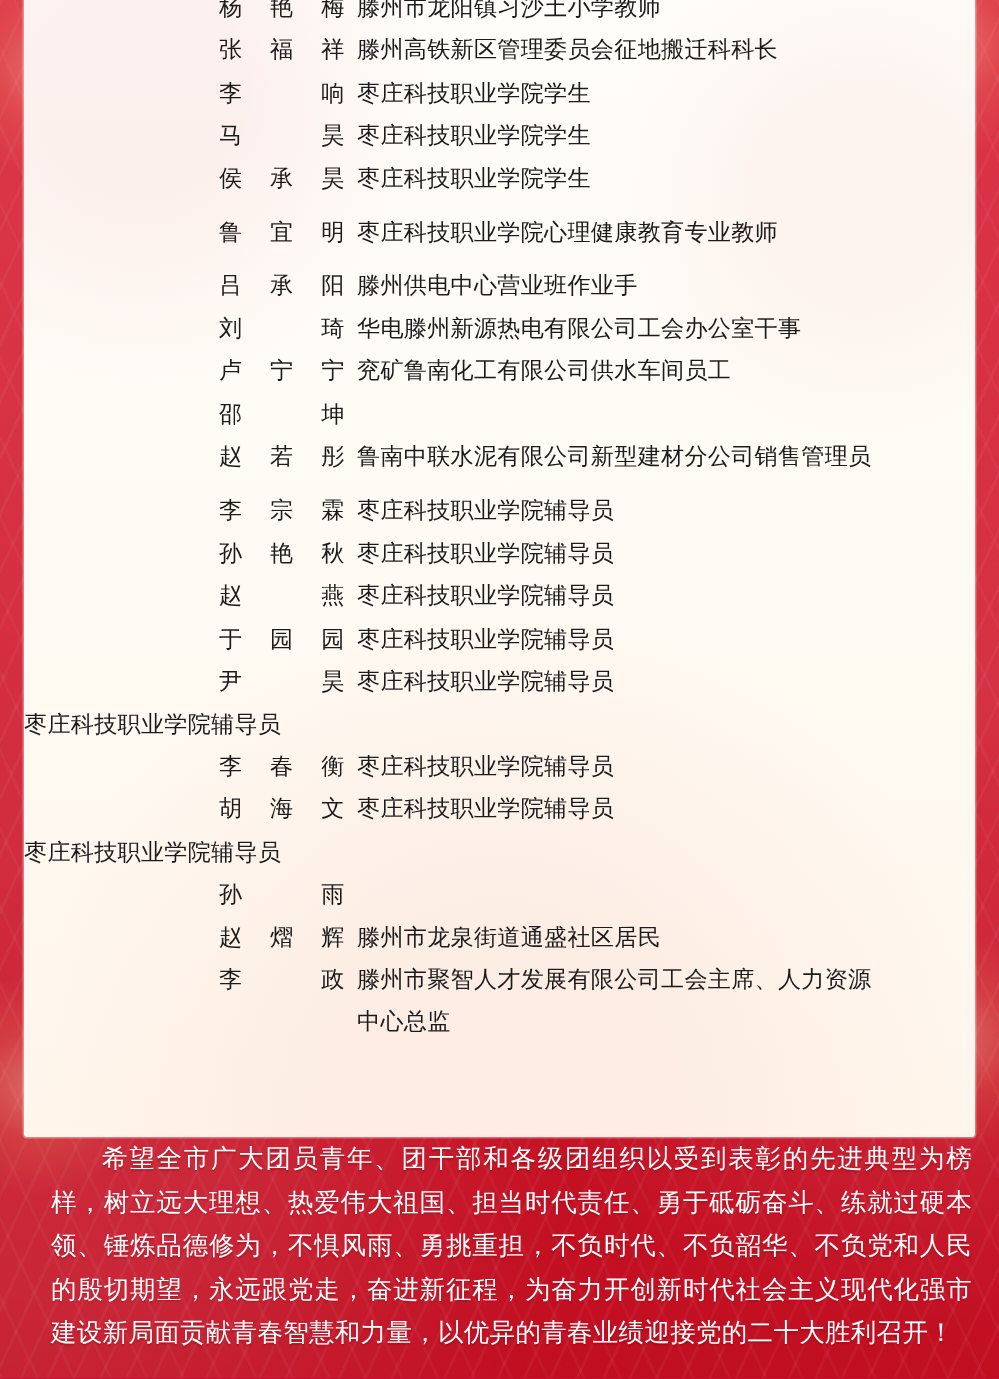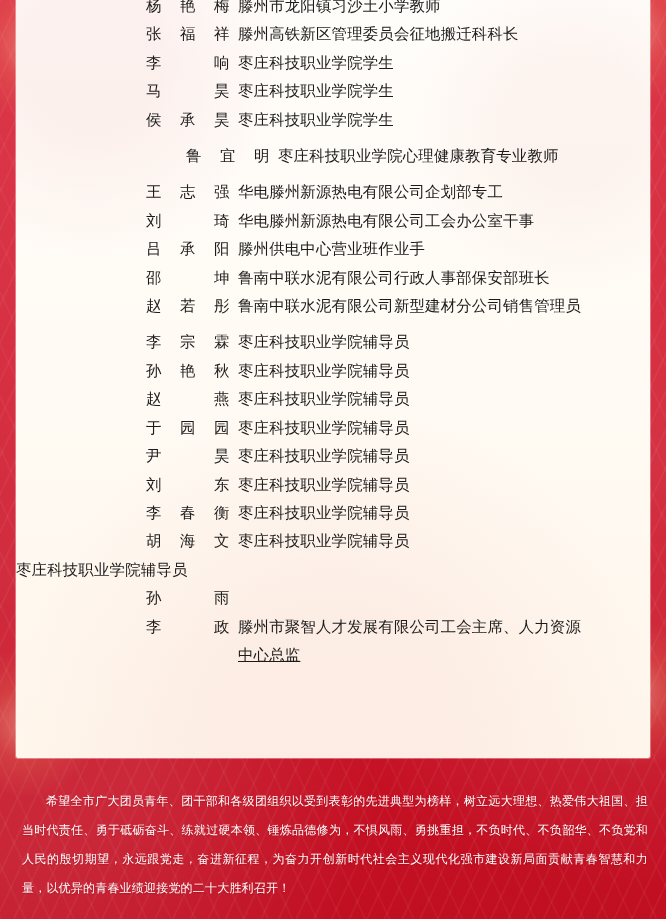--- a/index.html
+++ b/index.html
@@ -99,36 +99,34 @@
   .entry .ttl {
     flex: 1 1 auto;
     padding-right: 16px;
     letter-spacing: 0.2px;
   }
   .entry.gap-before {
     margin-top: 8px;
   }
   .entry.gap-after {
     margin-bottom: 7px;
-    padding-left: 40px;
   }
   .entry .ttl .cont {
     display: block;
-    text-decoration: underline;
   }
 
   
   .closing {
     position: absolute;
-    left: 4px;
+    left: 16px;
     right: 0;
     bottom: 0;
     padding: 22px 18px 16px 18px;
     color: #ffffff;
-    font-size: 12px;
+    font-size: 17px;
     line-height: 29px;
     text-align: justify;
     letter-spacing: 0.2px;
     text-shadow: 0 1px 1px rgba(120,0,10,0.35);
     z-index: 3;
   }
   .closing p {
     margin: 0;
     text-indent: 2em;
   }
@@ -161,35 +159,34 @@
           <span class="ttl"><span>枣庄科技职业学院学生</span></span>
         </div>
         <div class="entry">
           <span class="nm">侯承昊</span>
           <span class="ttl"><span>枣庄科技职业学院学生</span></span>
         </div>
         <div class="entry gap-before gap-after">
           <span class="nm">鲁宜明</span>
           <span class="ttl"><span>枣庄科技职业学院心理健康教育专业教师</span></span>
         </div>
-        <div class="entry gap-before">
-          <span class="nm">王志强</span>
-          <span class="ttl"><span>华电滕州新源热电有限公司企划部专工</span></span>
+        <div class="entry">
+          <span class="nm">吕承阳</span>
+          <span class="ttl"><span>滕州供电中心营业班作业手</span></span>
         </div>
         <div class="entry">
           <span class="nm">刘 琦</span>
           <span class="ttl"><span>华电滕州新源热电有限公司工会办公室干事</span></span>
         </div>
         <div class="entry">
-          <span class="nm">吕承阳</span>
-          <span class="ttl"><span>滕州供电中心营业班作业手</span></span>
+          <span class="nm">卢宁宁</span>
+          <span class="ttl"><span>兖矿鲁南化工有限公司供水车间员工</span></span>
         </div>
         <div class="entry">
           <span class="nm">邵 坤</span>
-          <span class="ttl"><span>鲁南中联水泥有限公司行政人事部保安部班长</span></span>
         </div>
         <div class="entry">
           <span class="nm">赵若彤</span>
           <span class="ttl"><span>鲁南中联水泥有限公司新型建材分公司销售管理员</span></span>
         </div>
         <div class="entry gap-before">
           <span class="nm">李宗霖</span>
           <span class="ttl"><span>枣庄科技职业学院辅导员</span></span>
         </div>
         <div class="entry">
@@ -202,36 +199,39 @@
         </div>
         <div class="entry">
           <span class="nm">于园园</span>
           <span class="ttl"><span>枣庄科技职业学院辅导员</span></span>
         </div>
         <div class="entry">
           <span class="nm">尹 昊</span>
           <span class="ttl"><span>枣庄科技职业学院辅导员</span></span>
         </div>
         <div class="entry">
-          <span class="nm">刘 东</span>
           <span class="ttl"><span>枣庄科技职业学院辅导员</span></span>
         </div>
         <div class="entry">
           <span class="nm">李春衡</span>
           <span class="ttl"><span>枣庄科技职业学院辅导员</span></span>
         </div>
         <div class="entry">
           <span class="nm">胡海文</span>
           <span class="ttl"><span>枣庄科技职业学院辅导员</span></span>
         </div>
         <div class="entry">
           <span class="ttl"><span>枣庄科技职业学院辅导员</span></span>
         </div>
         <div class="entry">
           <span class="nm">孙 雨</span>
+        </div>
+        <div class="entry">
+          <span class="nm">赵熠辉</span>
+          <span class="ttl"><span>滕州市龙泉街道通盛社区居民</span></span>
         </div>
         <div class="entry">
           <span class="nm">李 政</span>
           <span class="ttl"><span>滕州市聚智人才发展有限公司工会主席、人力资源</span><span class="cont">中心总监</span></span>
         </div>
       </div>
   </div>
 
   <div class="closing">
     <p>希望全市广大团员青年、团干部和各级团组织以受到表彰的先进典型为榜样，树立远大理想、热爱伟大祖国、担当时代责任、勇于砥砺奋斗、练就过硬本领、锤炼品德修为，不惧风雨、勇挑重担，不负时代、不负韶华、不负党和人民的殷切期望，永远跟党走，奋进新征程，为奋力开创新时代社会主义现代化强市建设新局面贡献青春智慧和力量，以优异的青春业绩迎接党的二十大胜利召开！</p>

